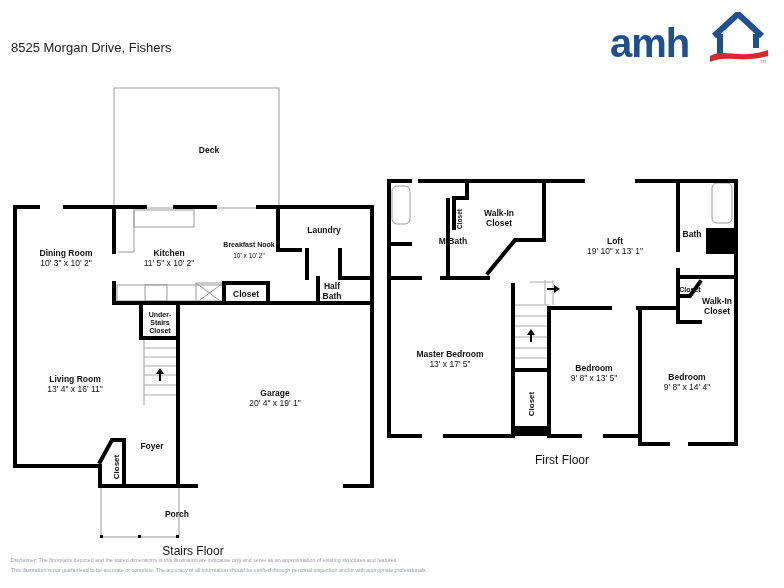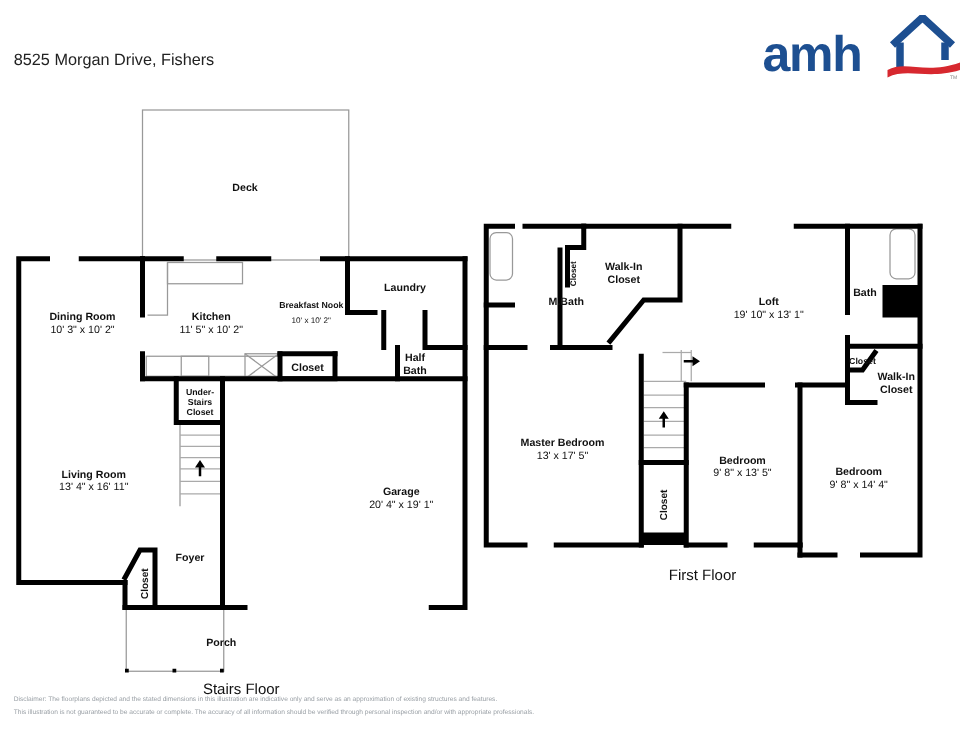--- a/index.html
+++ b/index.html
@@ -134,42 +134,42 @@
     <path d="M560 289 l-6 -4 v3 h-7 v2 h7 v3 z"></path>
   </g>
 
   <g fill="#000">
       <rect x="100" y="535" width="3" height="3"></rect>
       <rect x="138" y="535" width="3" height="3"></rect>
       <rect x="176" y="535" width="3" height="3"></rect>
     </g>
 </svg>
 
-<div class="lbl" style="left:196px;top:145px;">
+<div class="lbl" style="left:209px;top:145px;">
     <b>Deck</b>
   </div>
 <div class="lbl" style="left:66px;top:248px;"><b>Dining Room</b><span>10' 3" x 10' 2"</span></div>
 <div class="lbl" style="left:169px;top:248px;"><b>Kitchen</b><span>11' 5" x 10' 2"</span></div>
 <div class="lbl small" style="left:249px;top:240px;"><b>Breakfast Nook</b><span class="sm">10' x 10' 2"</span></div>
 <div class="lbl" style="left:324px;top:225px;">
     <b>Laundry</b>
   </div>
 <div class="lbl" style="left:246px;top:289px;">
     <b>Closet</b>
   </div>
 <div class="lbl" style="left:332px;top:281px;width:26px;white-space:normal;">
     <b>Half Bath</b>
   </div>
 <div class="lbl small" style="left:160px;top:311px;line-height:8px;">
     <b>Under-</b>
     <b>Stairs</b>
     <b>Closet</b>
   </div>
 <div class="lbl" style="left:75px;top:374px;"><b>Living Room</b><span>13' 4" x 16' 11"</span></div>
-<div class="lbl" style="left:275px;top:388px;margin-left:46px;"><b>Garage</b><span>20' 4" x 19' 1"</span></div>
+<div class="lbl" style="left:275px;top:388px;"><b>Garage</b><span>20' 4" x 19' 1"</span></div>
 <div class="lbl" style="left:152px;top:441px;">
     <b>Foyer</b>
   </div>
 <div class="vert" style="left:116px;top:467px;">Closet</div>
 <div class="lbl" style="left:140px;top:509px;margin-left:37px;">
     <b>Porch</b>
   </div>
 <div class="floor" style="left:193px;top:544px;">Stairs Floor</div>
 
 <div class="lbl" style="left:429px;top:236px;padding-left:48px;">

